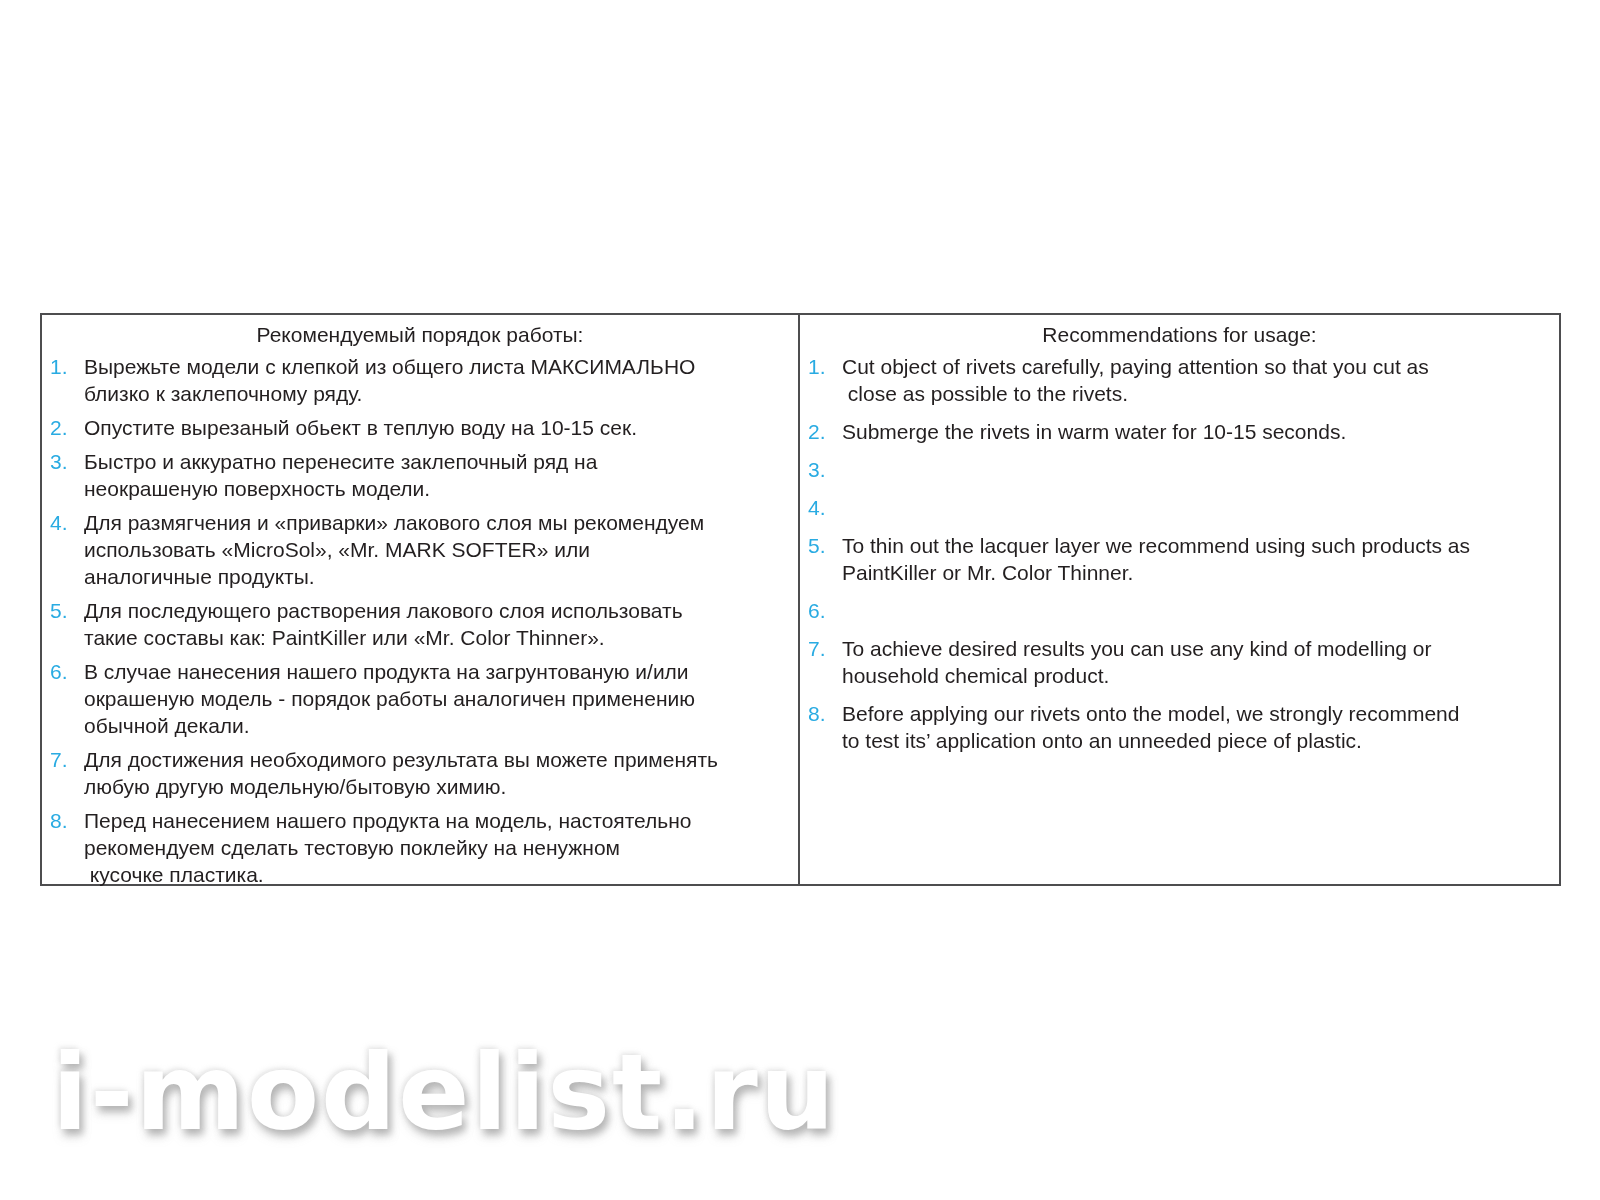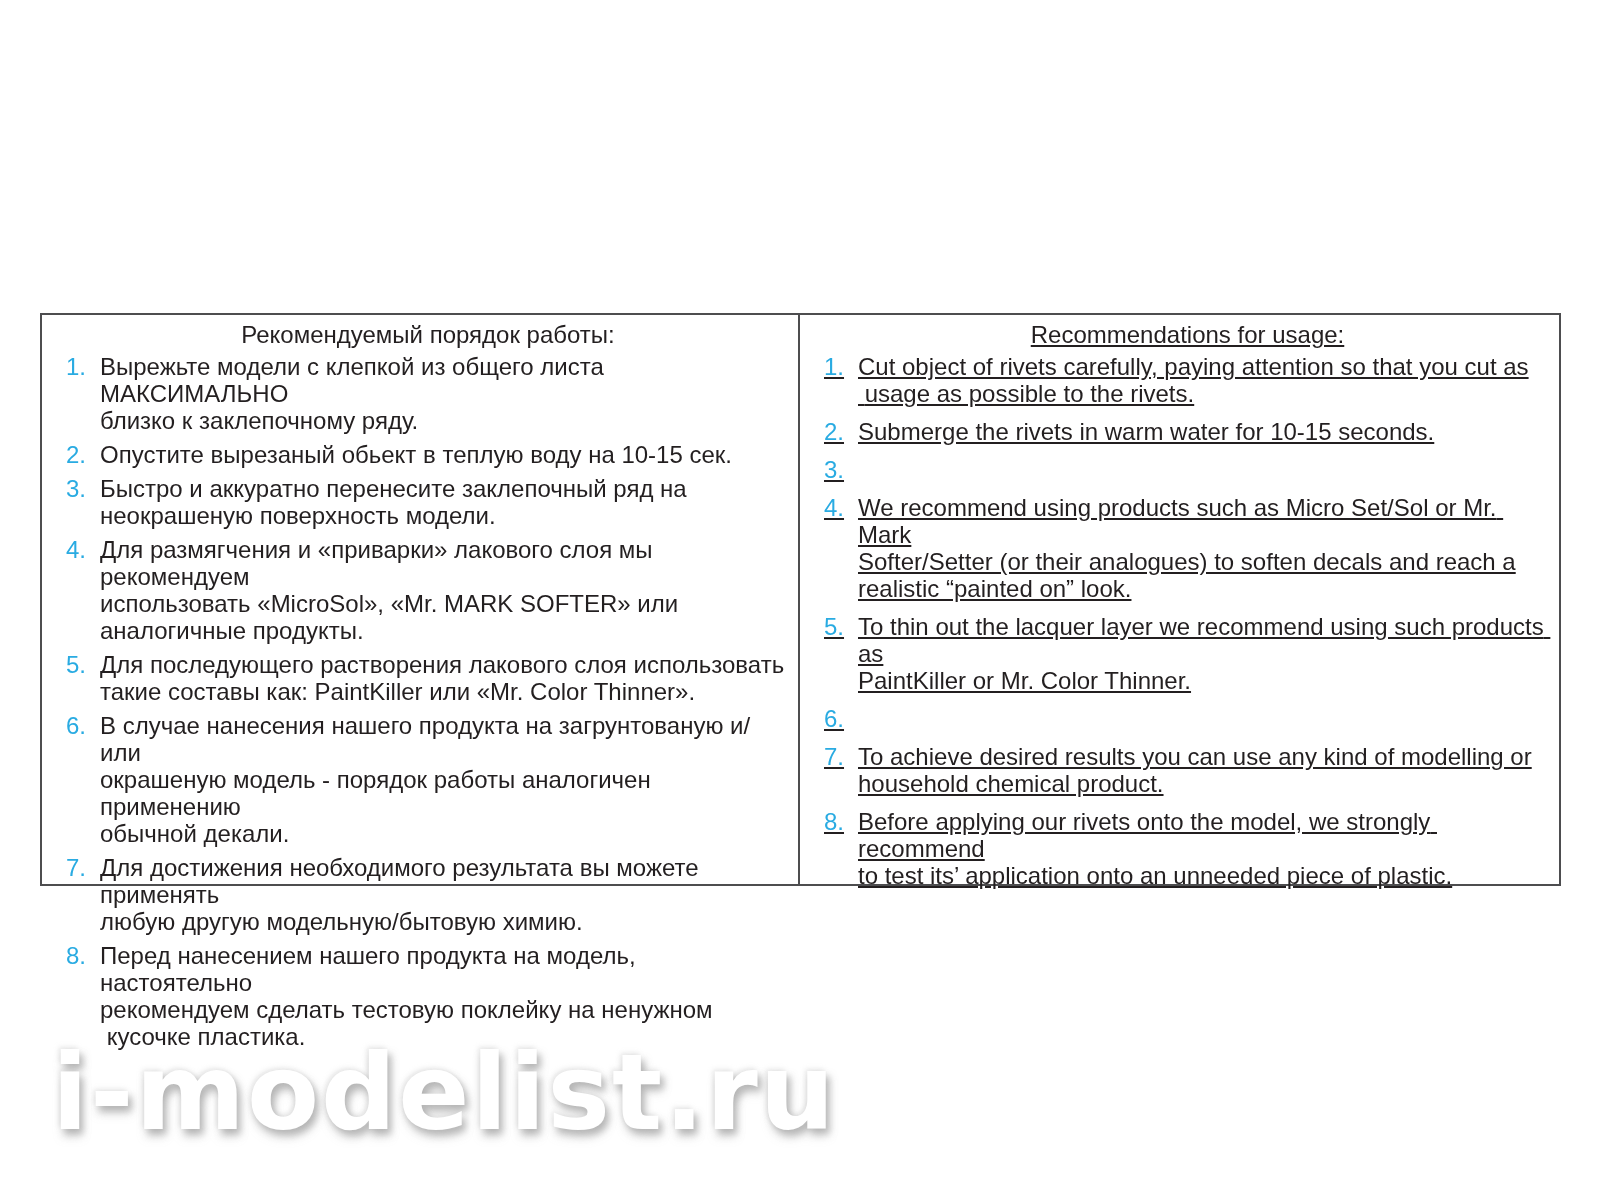--- a/index.html
+++ b/index.html
@@ -18,31 +18,31 @@
     position: absolute;
     left: 40px; top: 313px;
     width: 1521px; height: 573px;
     border: 2px solid var(--border, #4d4d4f);
     box-sizing: border-box;
     display: flex;
     background: var(--bg, #ffffff);
   }
   .col {
     box-sizing: border-box;
-    padding: 6px 8px 0 24px;
+    padding: 6px 8px 0 8px;
     color: var(--text, #231f20);
-    font-size: 24px;
+    font-size: 21px;
     line-height: 27px;
   }
   .col-ru {
     width: 758px;
     flex: 0 0 758px;
     border-right: 2px solid var(--border, #4d4d4f);
   }
-  .col-en { flex: 1 1 auto; text-decoration: underline; }
+  .col-en { flex: 1 1 auto; }
   .col-title {
     text-align: center;
     margin-bottom: 5px;
   }
   .item { display: flex; margin-bottom: 7px; }
   .col-en .item { margin-bottom: 11px; }
   .num {
     flex: 0 0 34px;
     width: 34px;
     color: var(--accent, #29abe2);
@@ -115,34 +115,31 @@
  кусочке пластика.</span>
       </div>
     </div>
 
     <div class="col col-en">
       <div class="col-title">Recommendations for usage:</div>
 
       <div class="item">
         <span class="num">1.</span>
         <span class="txt">Cut object of rivets carefully, paying attention so that you cut as
- usage as possible to the rivets.</span>
+ close as possible to the rivets.</span>
       </div>
       <div class="item">
         <span class="num">2.</span>
         <span class="txt">Submerge the rivets in warm water for 10-15 seconds.</span>
       </div>
       <div class="item">
         <span class="num">3.</span>
       </div>
       <div class="item">
         <span class="num">4.</span>
-        <span class="txt">We recommend using products such as Micro Set/Sol or Mr. Mark
-Softer/Setter (or their analogues) to soften decals and reach a
-realistic “painted on” look.</span>
       </div>
       <div class="item">
         <span class="num">5.</span>
         <span class="txt">To thin out the lacquer layer we recommend using such products as
 PaintKiller or Mr. Color Thinner.</span>
       </div>
       <div class="item">
         <span class="num">6.</span>
       </div>
       <div class="item">

